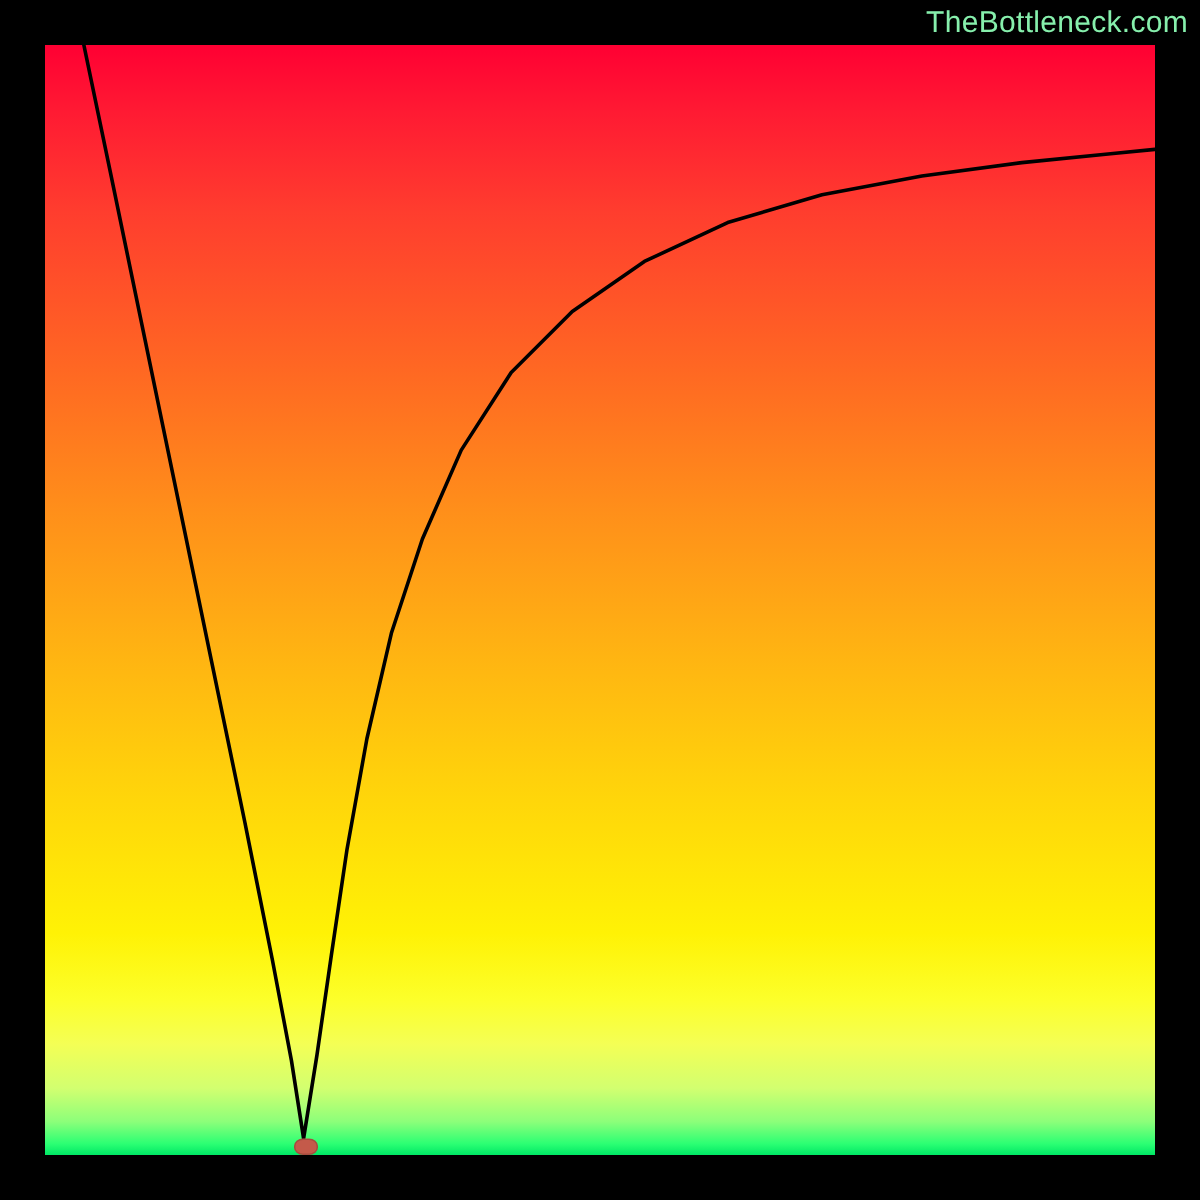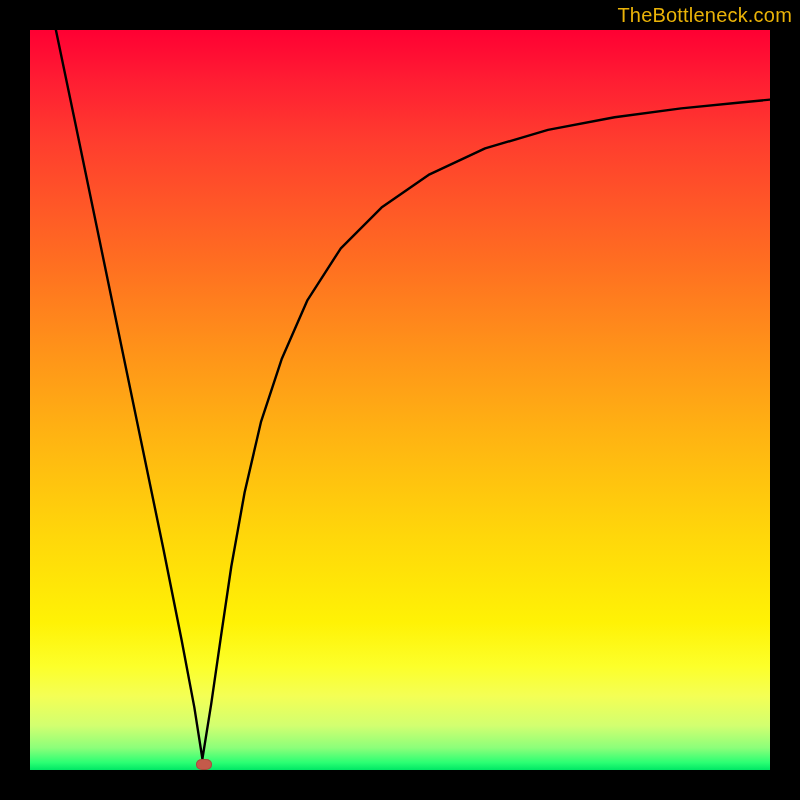--- a/index.html
+++ b/index.html
@@ -59,21 +59,21 @@
     border-radius: 6px / 5px;
     background: #c45a4a;
     box-shadow: 0 0 0 1px rgba(0,0,0,0.15) inset;
   }
   .watermark {
     position: absolute;
     top: 4px;
     right: 8px;
     font-family: Arial, Helvetica, sans-serif;
     font-size: 20px;
-    color: #eab308;
+    color: #86efac;
     letter-spacing: 0.2px;
     user-select: none;
   }
 </style>
 </head>
 <body>
 
 <div class="frame">
   <div class="watermark">TheBottleneck.com</div>
   <div class="plot">

